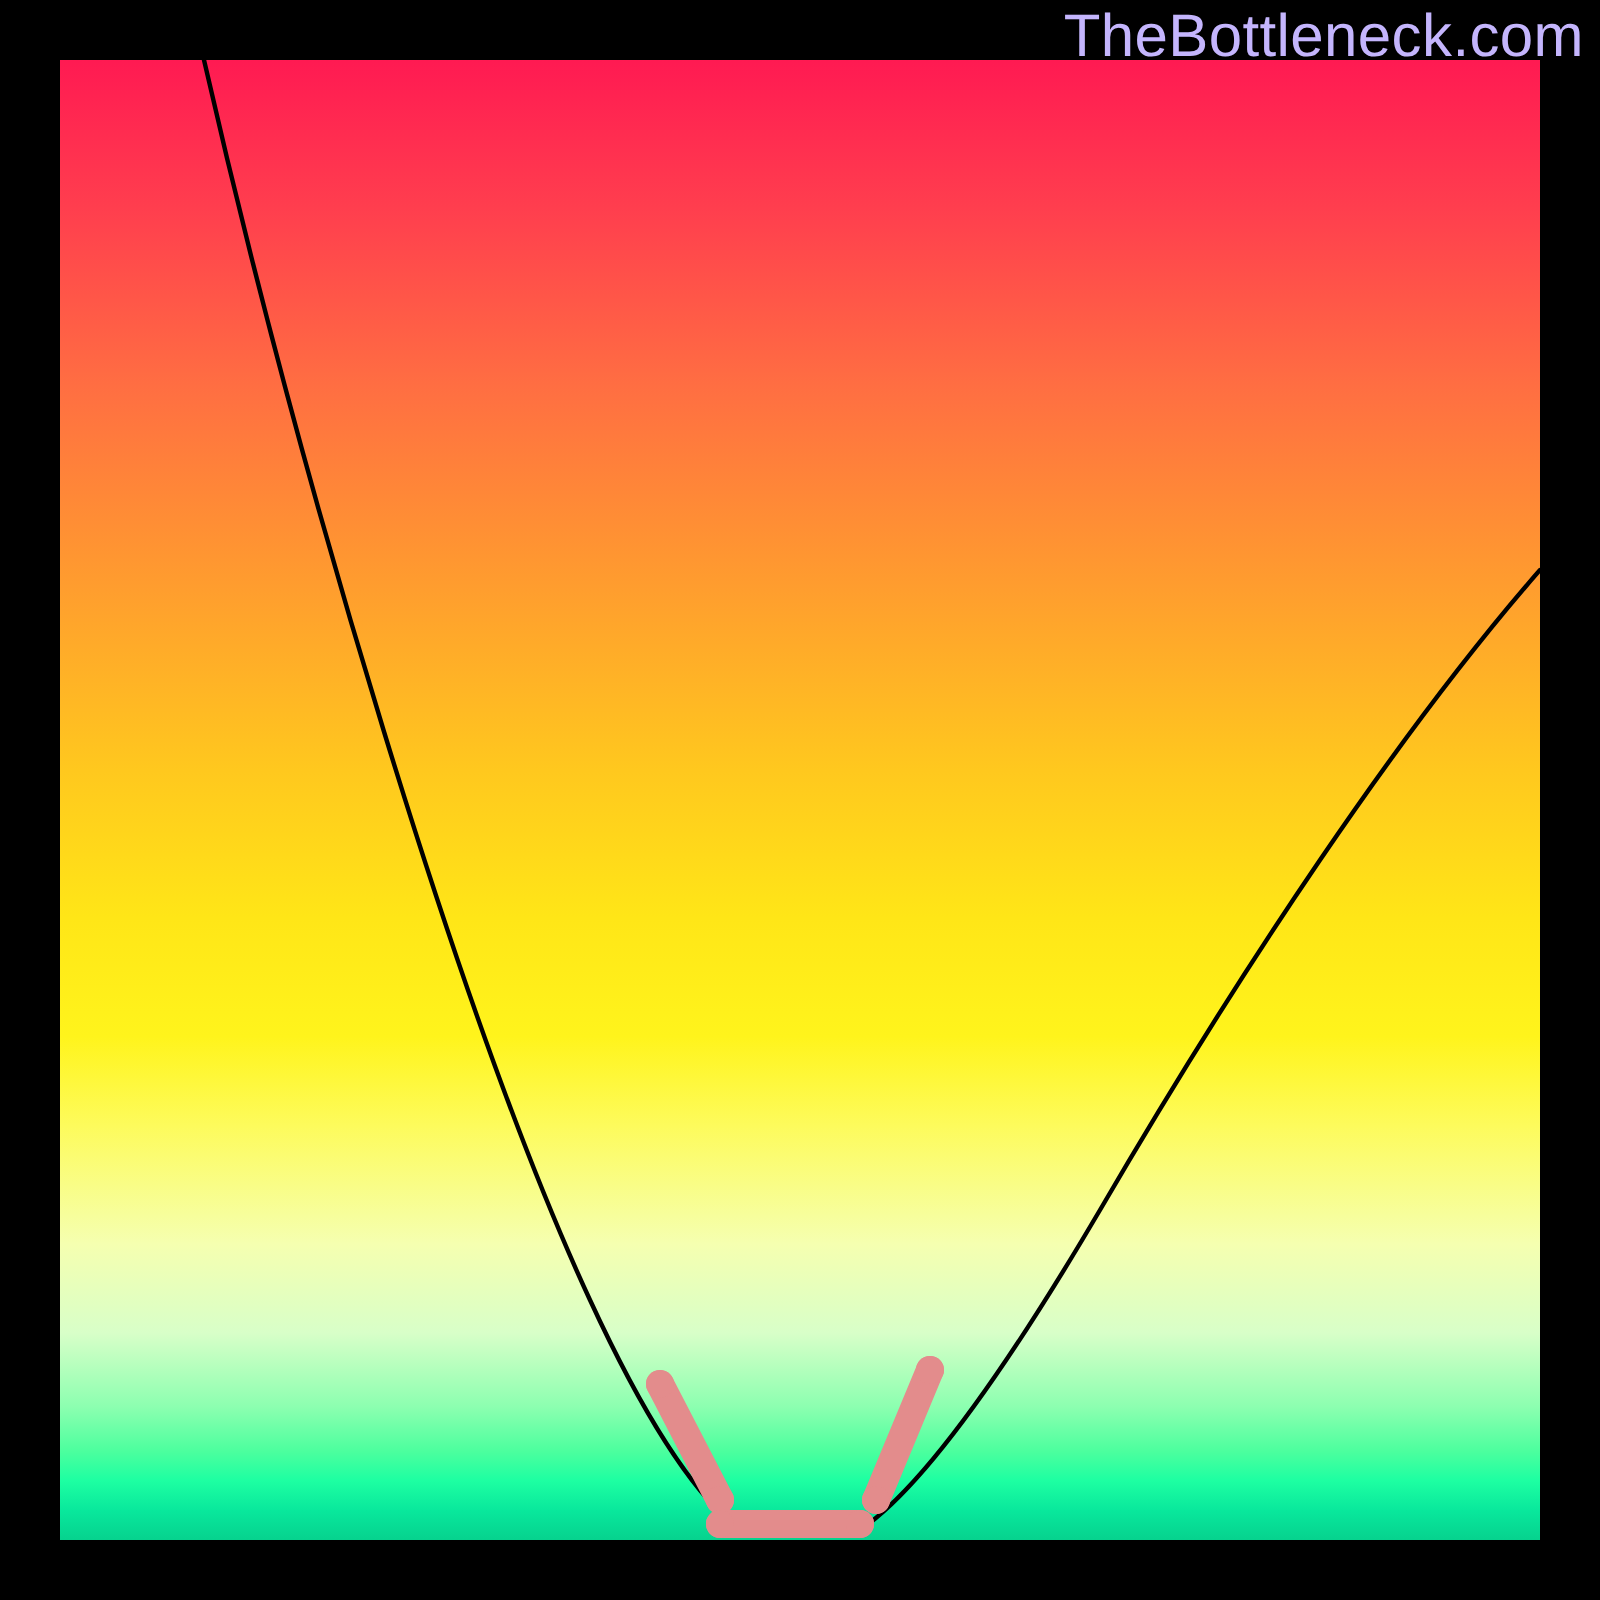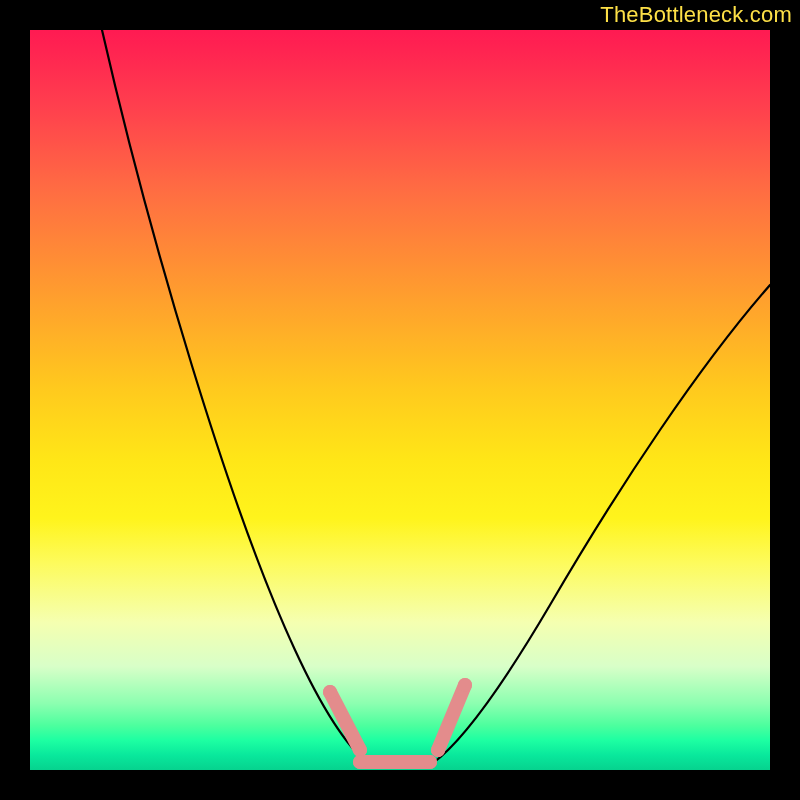--- a/index.html
+++ b/index.html
@@ -40,22 +40,22 @@
       #4cff9e 94%,
       #1dffa2 96%,
       #09e89c 98%,
       #06d28e 100%
     );
   }
   .watermark {
     position: absolute;
     top: 2px;
     right: 8px;
-    color: #fde047;
-    font-size: 22px;
+    color: #c4b5fd;
+    font-size: 30px;
     letter-spacing: 0.2px;
     font-weight: 500;
   }
   svg.curves {
     position: absolute;
     top: 0;
     left: 0;
     width: 740px;
     height: 740px;
   }

